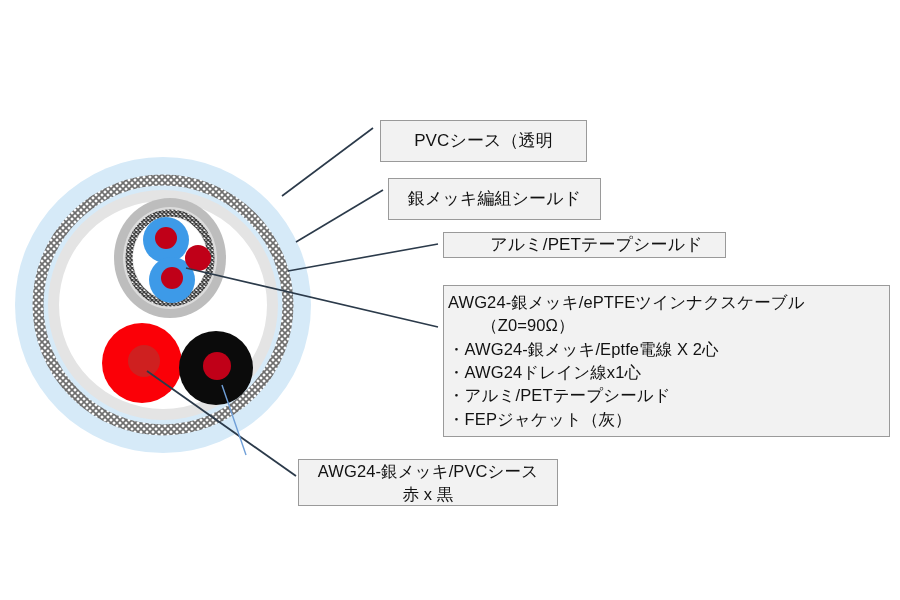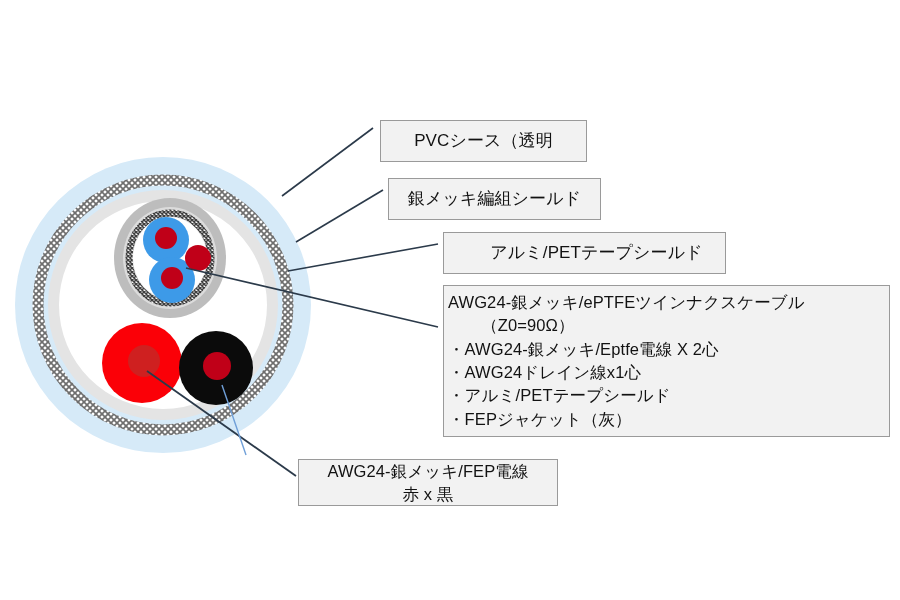--- a/index.html
+++ b/index.html
@@ -53,21 +53,21 @@
     left: 388px;
     top: 178px;
     width: 213px;
     height: 42px;
     text-align: center;
   }
   #box-tape {
     left: 443px;
     top: 232px;
     width: 283px;
-    height: 42px;
+    height: 26px;
     padding-left: 24px;
   }
   #box-twinax {
     left: 443px;
     top: 285px;
     width: 447px;
     height: 152px;
     font-size: 16.5px;
     line-height: 1.42;
     padding-left: 4px;
@@ -139,16 +139,16 @@
 
   <div class="callout" id="box-tape">アルミ/PETテープシールド</div>
 
   <div class="callout" id="box-twinax">AWG24-銀メッキ/ePTFEツインナクスケーブル
 　　（Z0=90Ω）
 ・AWG24-銀メッキ/Eptfe電線 X 2心
 ・AWG24ドレイン線x1心
 ・アルミ/PETテープシールド
 ・FEPジャケット（灰）</div>
 
-  <div class="callout" id="box-fep">AWG24-銀メッキ/FEP電線
+  <div class="callout" id="box-fep">AWG24-銀メッキ/PVCシース
 赤 x 黒</div>
 
 </div>
 
 </body></html>

